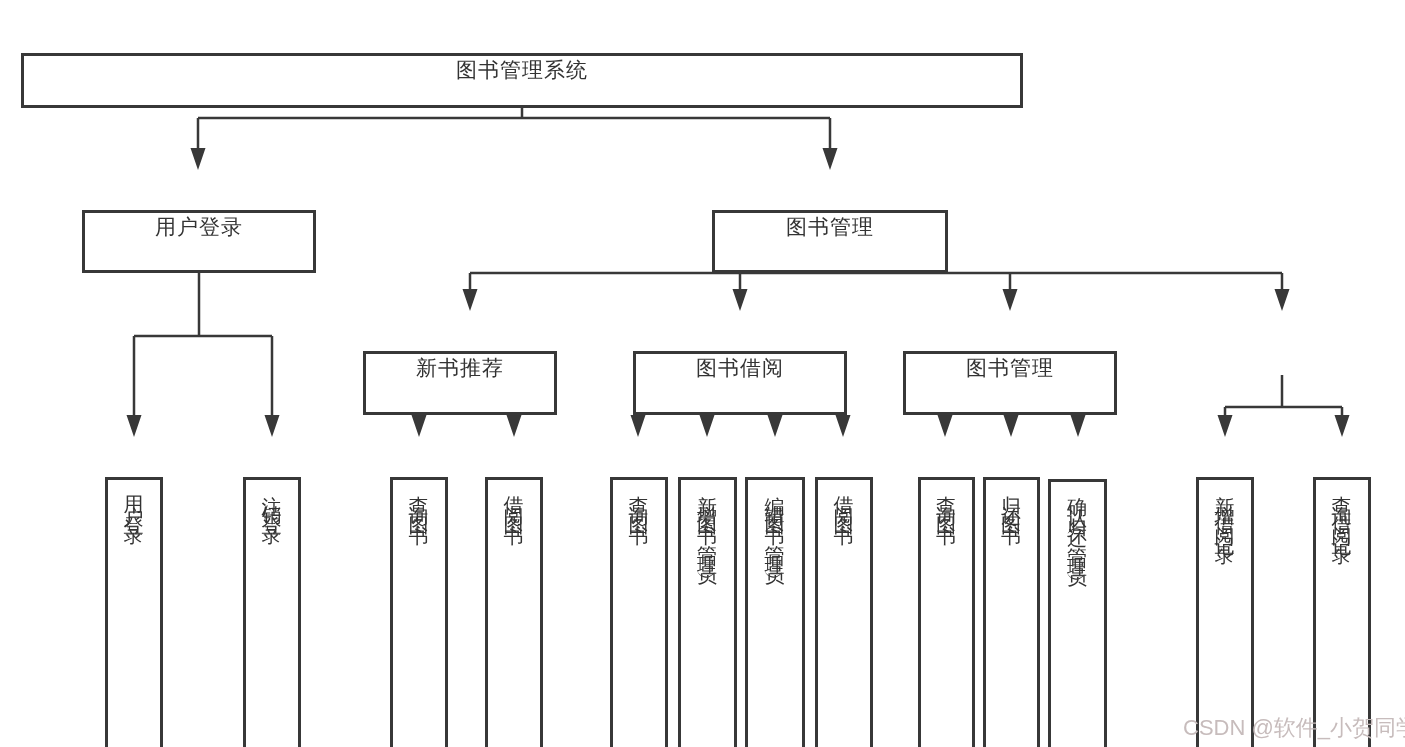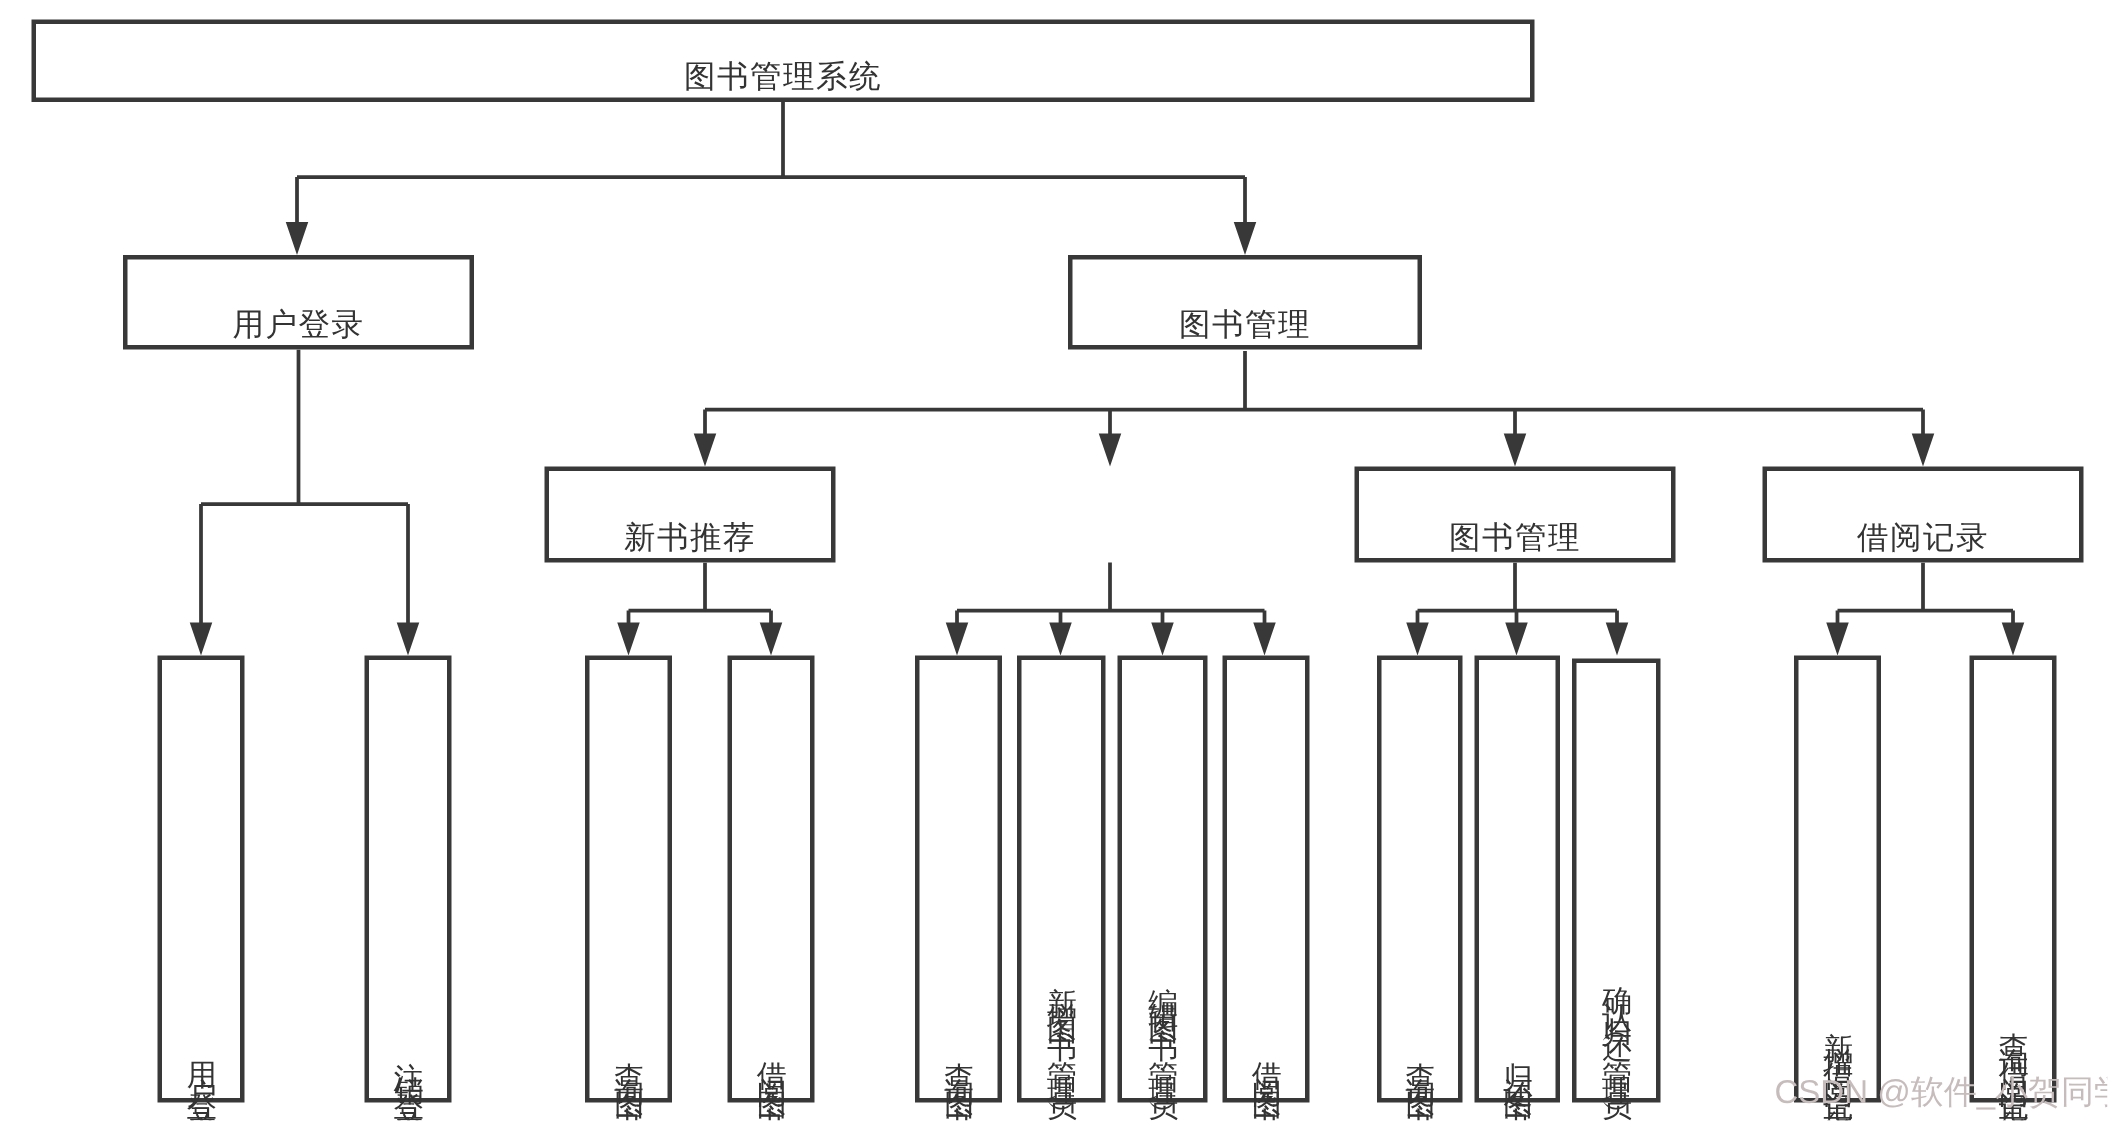--- a/index.html
+++ b/index.html
@@ -16,23 +16,24 @@
     font-family:"Liberation Sans","DejaVu Sans",sans-serif;
     overflow:hidden;
   }
   #connectors{position:absolute;left:0;top:0;width:1405px;height:747px;}
   .node{
     position:absolute;
     box-sizing:border-box;
     border:3px solid var(--line);
     background:var(--bg);
     display:flex;
-    align-items:flex-end;
+    align-items:flex-start;
     justify-content:center;
     color:var(--text);
+    margin-top:40px;
   }
   .node.h span{
     font-size:21px;
     letter-spacing:1px;
     white-space:nowrap;
   }
   .node.v span{
     writing-mode:vertical-rl;
     text-orientation:mixed;
     font-size:20px;
@@ -89,25 +90,25 @@
   <div class="node h" style="left:82px;top:170px;width:234px;height:63px">
     <span>用户登录</span>
   </div>
   <div class="node h" style="left:712px;top:170px;width:236px;height:63px">
     <span>图书管理</span>
   </div>
 
   <div class="node h" style="left:363px;top:311px;width:194px;height:64px">
     <span>新书推荐</span>
   </div>
+  <div class="node h" style="left:633px;top:311px;width:214px;height:64px">
+    <span>图书借阅</span>
+  </div>
   <div class="node h" style="left:903px;top:311px;width:214px;height:64px">
     <span>图书管理</span>
-  </div>
-  <div class="node h" style="left:1175px;top:311px;width:214px;height:64px">
-    <span>借阅记录</span>
   </div>
 
   <div class="node v" style="left:105px;top:437px;width:58px;height:298px">
     <span>用户登录</span>
   </div>
   <div class="node v" style="left:243px;top:437px;width:58px;height:298px">
     <span>注销登录</span>
   </div>
 
   <div class="node v" style="left:390px;top:437px;width:58px;height:298px">

